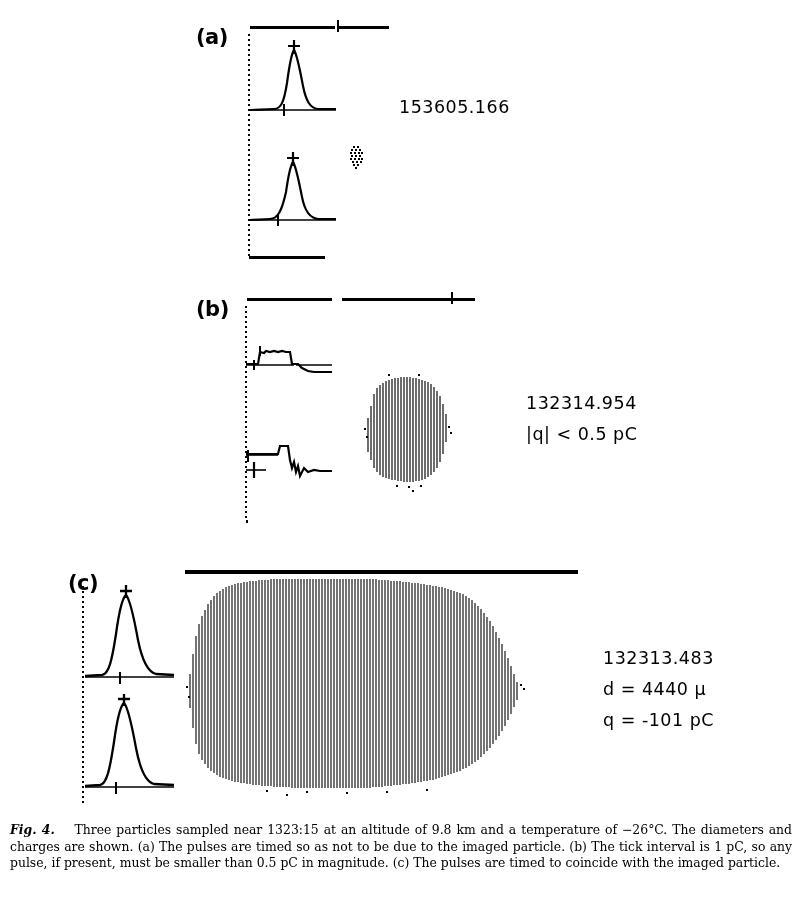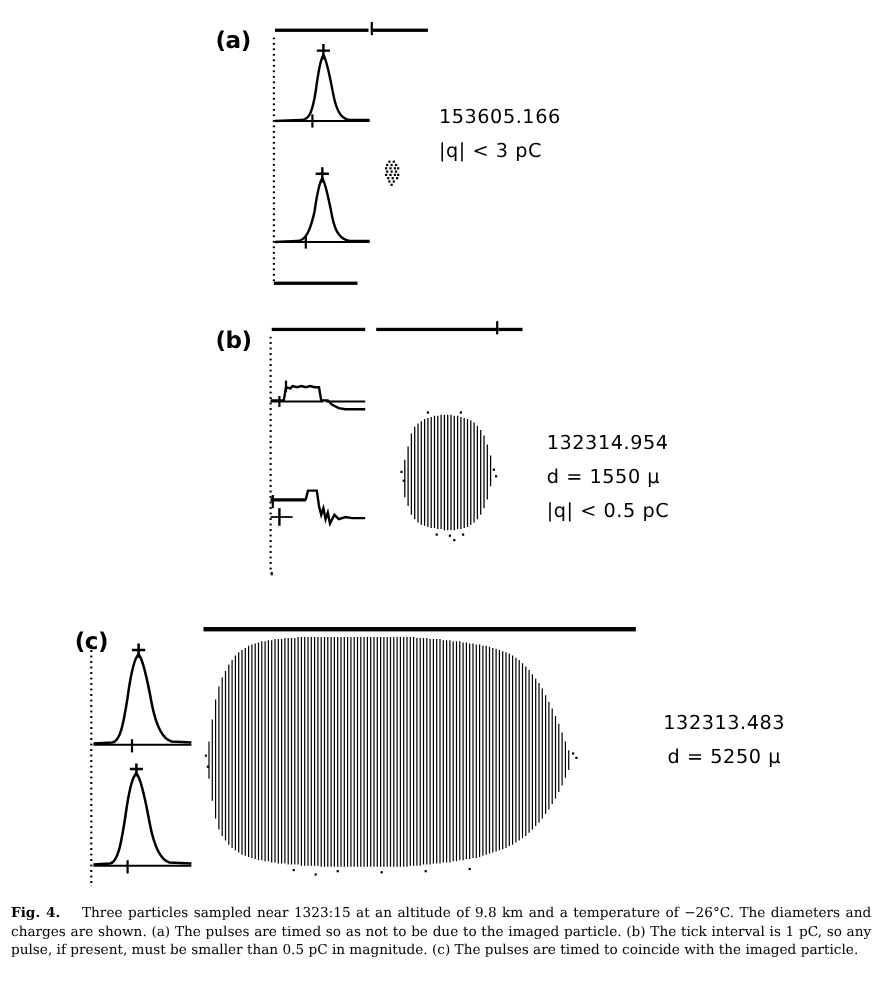--- a/index.html
+++ b/index.html
@@ -72,21 +72,21 @@
   .caption {
     position: absolute;
     left: 10px;
     top: 822px;
     width: 782px;
     font-family: "DejaVu Serif", serif;
     font-size: 12.4px;
     line-height: 16.5px;
     text-align: justify;
   }
-  .caption .lead { font-weight: bold; }
+  .caption .lead { font-weight: bold; font-style: italic; }
 </style>
 </head>
 <body>
 
 <div class="figure">
 
   <div class="panel">
     <div class="panel-label" style="left:196px; top:25px;">(a)</div>
 
     <div class="rule" style="left:250px; top:26px; width:85px;"></div>
@@ -133,21 +133,20 @@
           <rect x="11" y="17" width="2" height="2"></rect>
           <rect x="15" y="17" width="2" height="2"></rect>
         <rect x="8" y="20" width="2" height="2"></rect>
           <rect x="12" y="20" width="2" height="2"></rect>
         <rect x="10" y="23" width="2" height="2"></rect>
       </g>
     </svg>
 
     <div class="datablock" style="left:399px; top:92px;">
       <div>153605.166</div>
-      <div>|q|  &lt; 3 pC</div>
     </div>
   </div>
 
   <div class="panel">
     <div class="panel-label" style="left:196px; top:297px;">(b)</div>
 
     <div class="rule" style="left:247px; top:298px; width:85px;"></div>
     <div class="rule" style="left:342px; top:298px; width:110px;"></div>
     <div class="tick" style="left:451px; top:292px; height:12px;"></div>
     <div class="rule" style="left:453px; top:298px; width:22px;"></div>
@@ -209,23 +208,22 @@
           <rect x="102" y="60" width="2" height="2"></rect>
         <rect x="60" y="114" width="2" height="2"></rect>
           <rect x="48" y="113" width="2" height="2"></rect>
         <rect x="72" y="113" width="2" height="2"></rect>
           <rect x="64" y="118" width="2" height="2"></rect>
         <rect x="40" y="2" width="2" height="2"></rect>
           <rect x="70" y="2" width="2" height="2"></rect>
       </g>
     </svg>
 
-    <div class="datablock" style="left:497px; top:388px;">
+    <div class="datablock" style="left:526px; top:388px;">
       <div>132314.954</div>
-      <div>d = 1550 µ</div>
       <div>|q|  &lt; 0.5 pC</div>
     </div>
   </div>
 
   <div class="panel">
     <div class="panel-label" style="left:68px; top:571px;">(c)</div>
 
     <div class="rule" style="left:185px; top:570px; width:393px; height:4px;"></div>
 
     <div class="dotaxis" style="left:82px; top:586px; height:220px;"></div>
@@ -364,23 +362,24 @@
           <rect x="2" y="120" width="2" height="2"></rect>
         <rect x="160" y="216" width="2" height="2"></rect>
           <rect x="120" y="215" width="2" height="2"></rect>
         <rect x="200" y="215" width="2" height="2"></rect>
           <rect x="240" y="213" width="2" height="2"></rect>
         <rect x="80" y="214" width="2" height="2"></rect>
           <rect x="100" y="218" width="2" height="2"></rect>
       </g>
     </svg>
 
-    <div class="datablock" style="left:603px; top:643px;text-align:center;">
+    <div class="datablock" style="left:603px; top:643px;">
       <div>132313.483</div>
-      <div>d = 5250 µ</div>
+      <div>d = 4440 µ</div>
+      <div>q = -101 pC</div>
     </div>
   </div>
 </div>
 
 <div class="caption">
   <span class="lead">Fig. 4.</span>
   &nbsp;&nbsp;&nbsp;<span>Three particles sampled near 1323:15 at an altitude of 9.8 km and a temperature of −26°C. The diameters and charges are shown. (a) The pulses are timed so as not to be due to the imaged particle. (b) The tick interval is 1 pC, so any pulse, if present, must be smaller than 0.5 pC in magnitude. (c) The pulses are timed to coincide with the imaged particle.</span>
 </div>
 
 </body></html>

